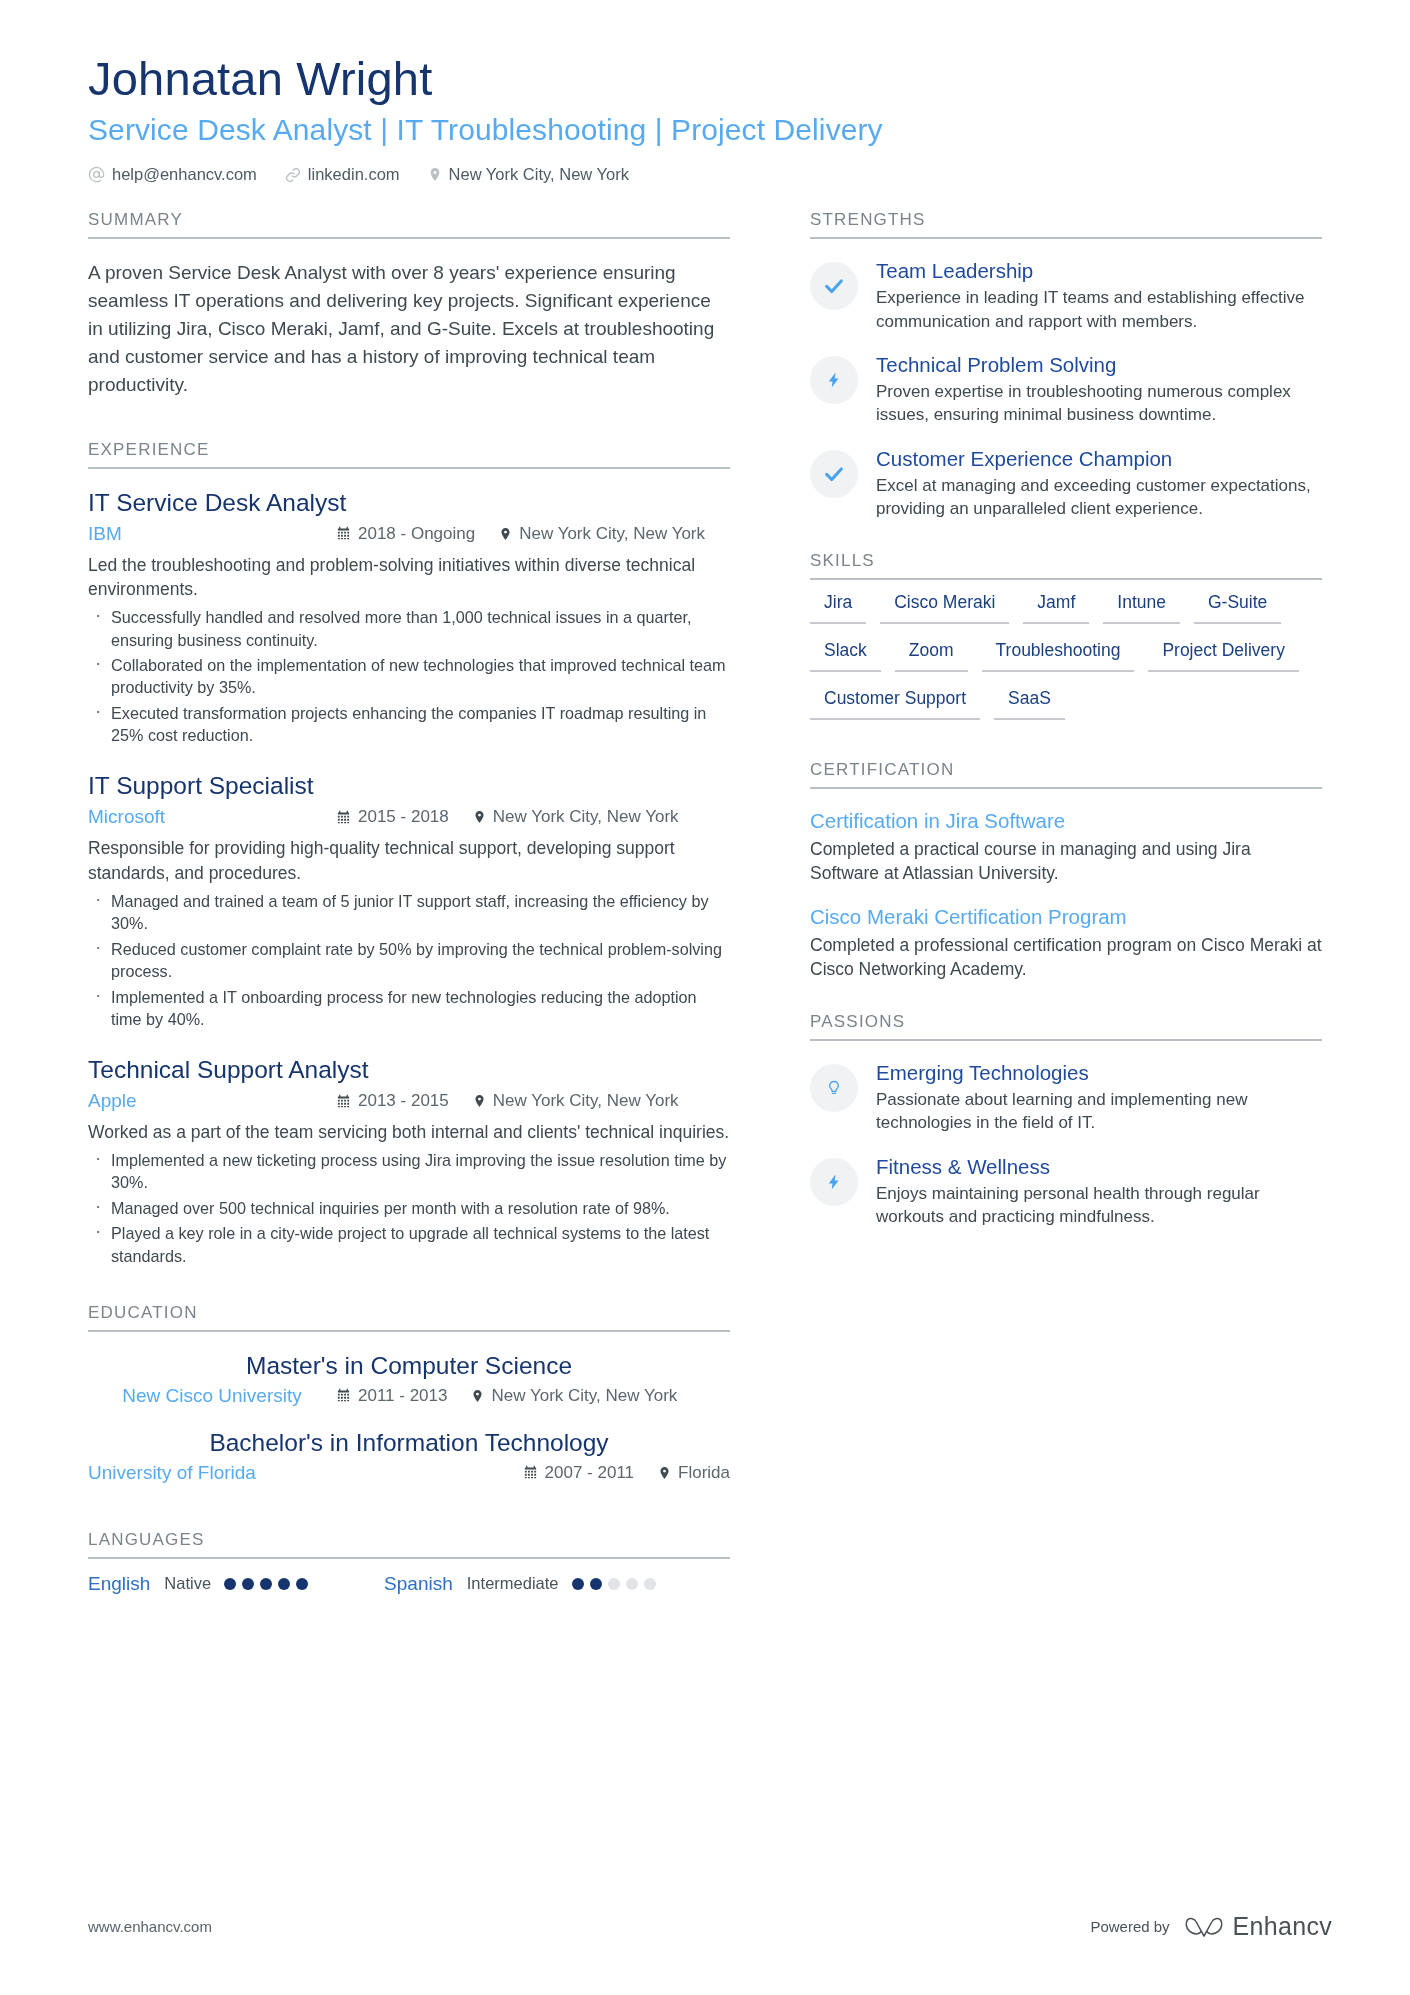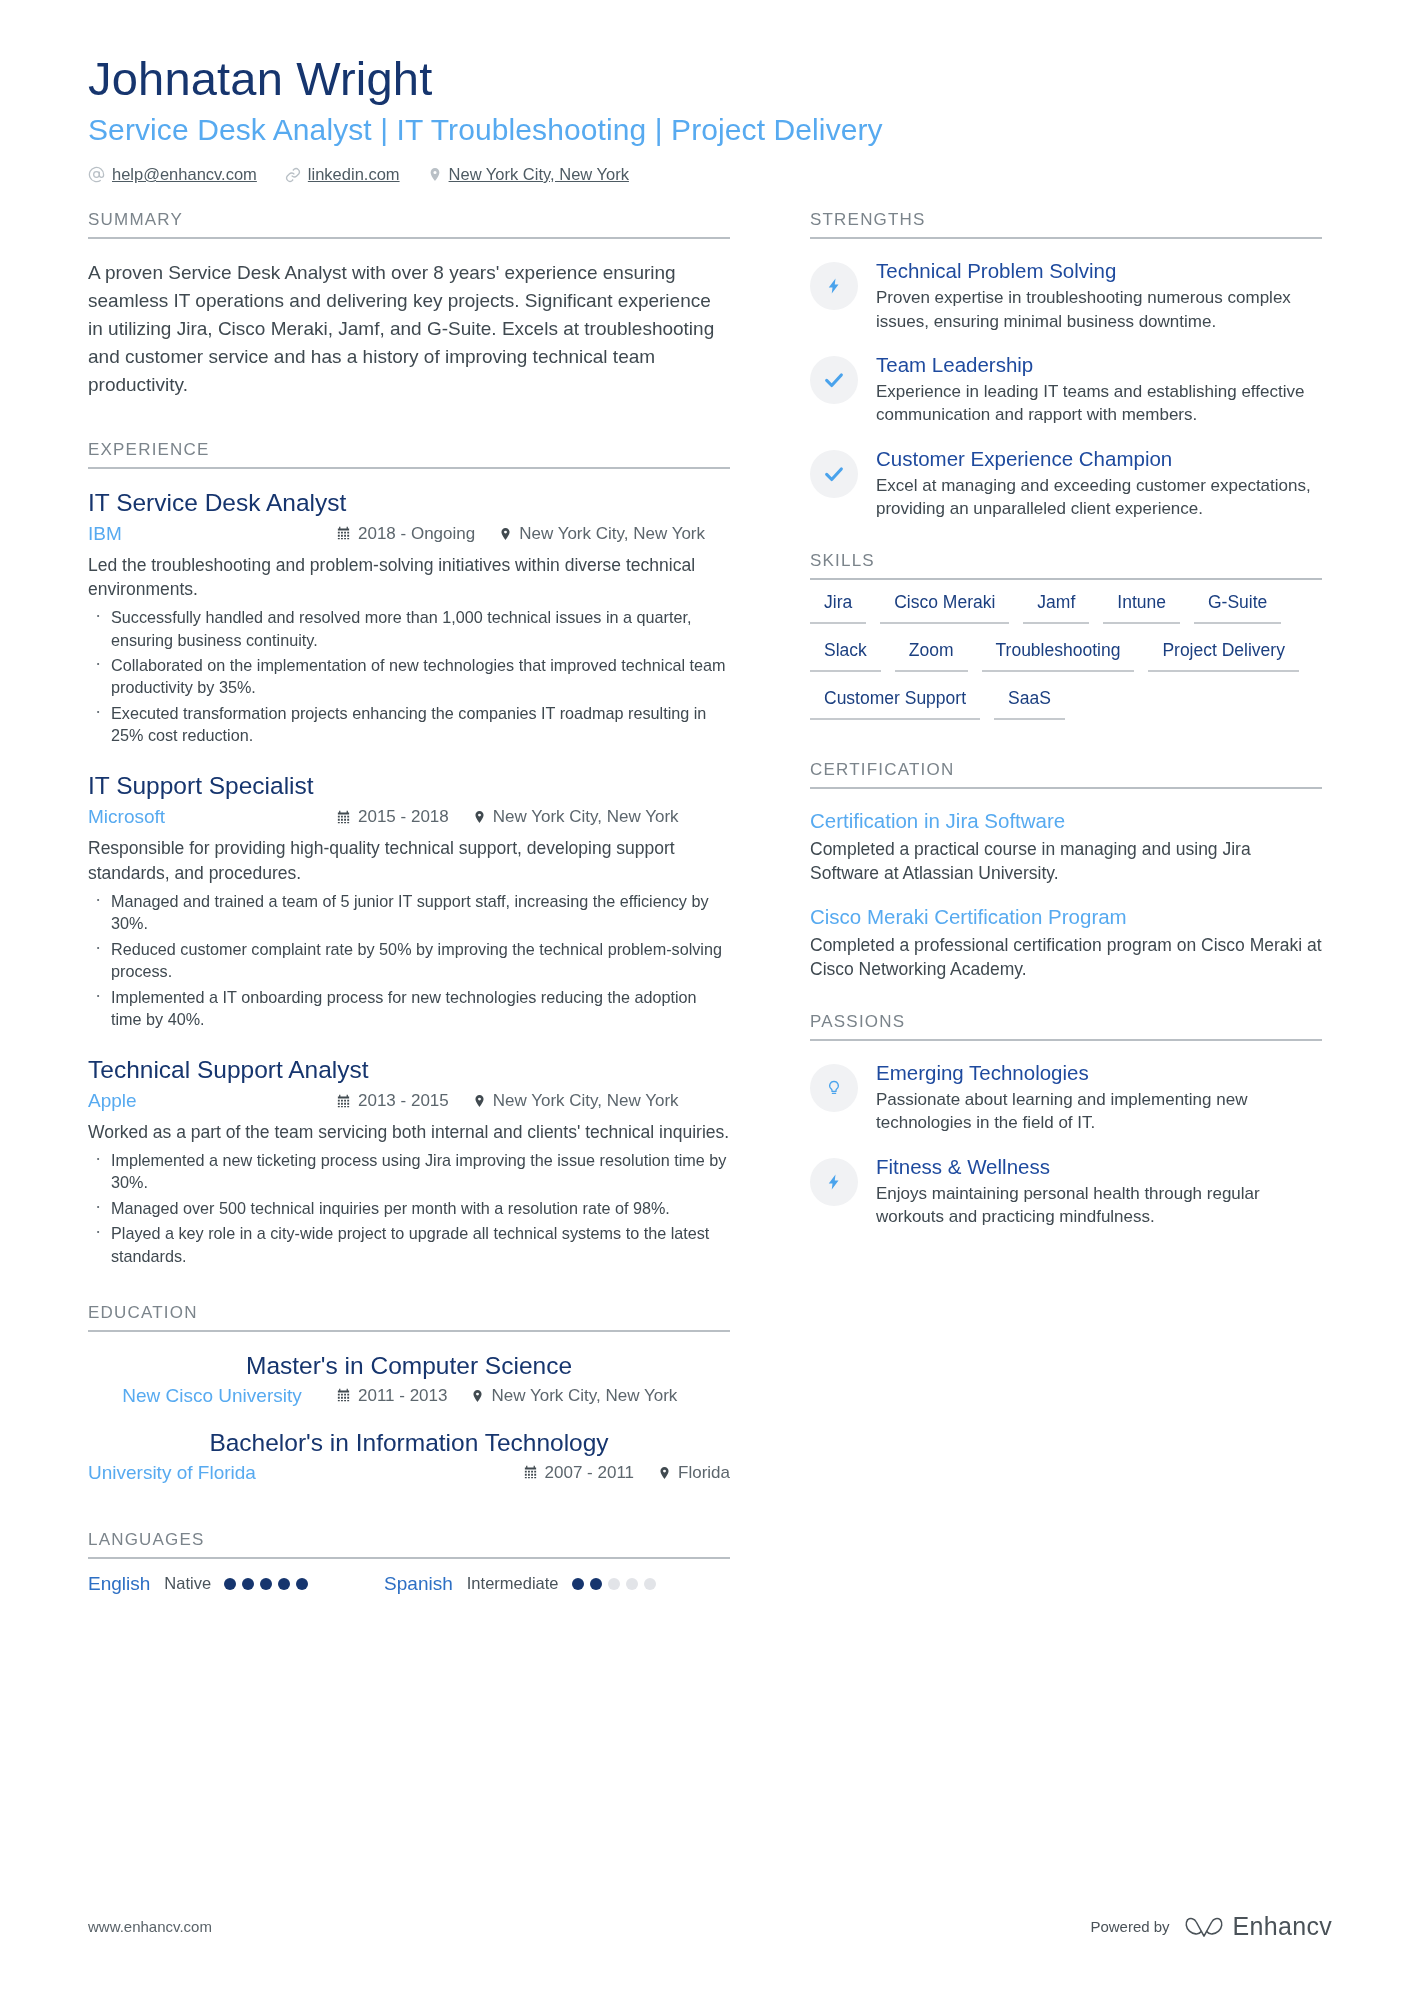--- a/index.html
+++ b/index.html
@@ -35,21 +35,21 @@
     letter-spacing: .1px;
   }
   .contact {
     display: flex;
     align-items: center;
     gap: 28px;
     margin-top: 18px;
     font-size: 16.5px;
     color: #4e5b63;
   }
-  .contact-item { display: flex; align-items: center; gap: 7px; text-decoration: underline; }
+  .contact-item { display: flex; align-items: center; gap: 7px; }
   .contact-item .ic { color: #b9c0c6; display: inline-flex; align-items: center; }
 
   
   .cols { display: flex; gap: 0; }
   .col-left { width: 700px; padding-right: 58px; }
   .col-right { width: 534px; padding-left: 22px; }
 
   
   .sec { margin-bottom: 6px; }
   .sec-title {
@@ -416,42 +416,42 @@
     <div class="col-right">
 
       <div class="sec">
         <div class="sec-title">STRENGTHS</div>
         <div class="sec-rule"></div>
         <div class="sec-body">
 
           <div class="item-row">
             <div class="bubble">
               <span>
+                <svg width="22" height="22" viewBox="0 0 24 24" fill="none" stroke="#4aa3ec" stroke-width="3.4" stroke-linecap="round" stroke-linejoin="round">
+                    <path d="M4 12.5 9.5 18 20 6.5"></path>
+                  </svg>
+              </span>
+            </div>
+            <div class="item-body">
+              <div class="item-title">Team Leadership</div>
+              <div class="item-desc">Experience in leading IT teams and establishing effective communication and rapport with members.</div>
+            </div>
+          </div>
+
+          <div class="item-row">
+            <div class="bubble">
+              <span>
                 <svg width="18" height="24" viewBox="0 0 24 24" fill="#4aa3ec">
                     <path d="M14 2 5 14h5l-1 8 9-12h-5z"></path>
                   </svg>
               </span>
             </div>
             <div class="item-body">
               <div class="item-title">Technical Problem Solving</div>
               <div class="item-desc">Proven expertise in troubleshooting numerous complex issues, ensuring minimal business downtime.</div>
-            </div>
-          </div>
-
-          <div class="item-row">
-            <div class="bubble">
-              <span>
-                <svg width="22" height="22" viewBox="0 0 24 24" fill="none" stroke="#4aa3ec" stroke-width="3.4" stroke-linecap="round" stroke-linejoin="round">
-                    <path d="M4 12.5 9.5 18 20 6.5"></path>
-                  </svg>
-              </span>
-            </div>
-            <div class="item-body">
-              <div class="item-title">Team Leadership</div>
-              <div class="item-desc">Experience in leading IT teams and establishing effective communication and rapport with members.</div>
             </div>
           </div>
 
           <div class="item-row">
             <div class="bubble">
               <span>
                 <svg width="22" height="22" viewBox="0 0 24 24" fill="none" stroke="#4aa3ec" stroke-width="3.4" stroke-linecap="round" stroke-linejoin="round">
                     <path d="M4 12.5 9.5 18 20 6.5"></path>
                   </svg>
               </span>

